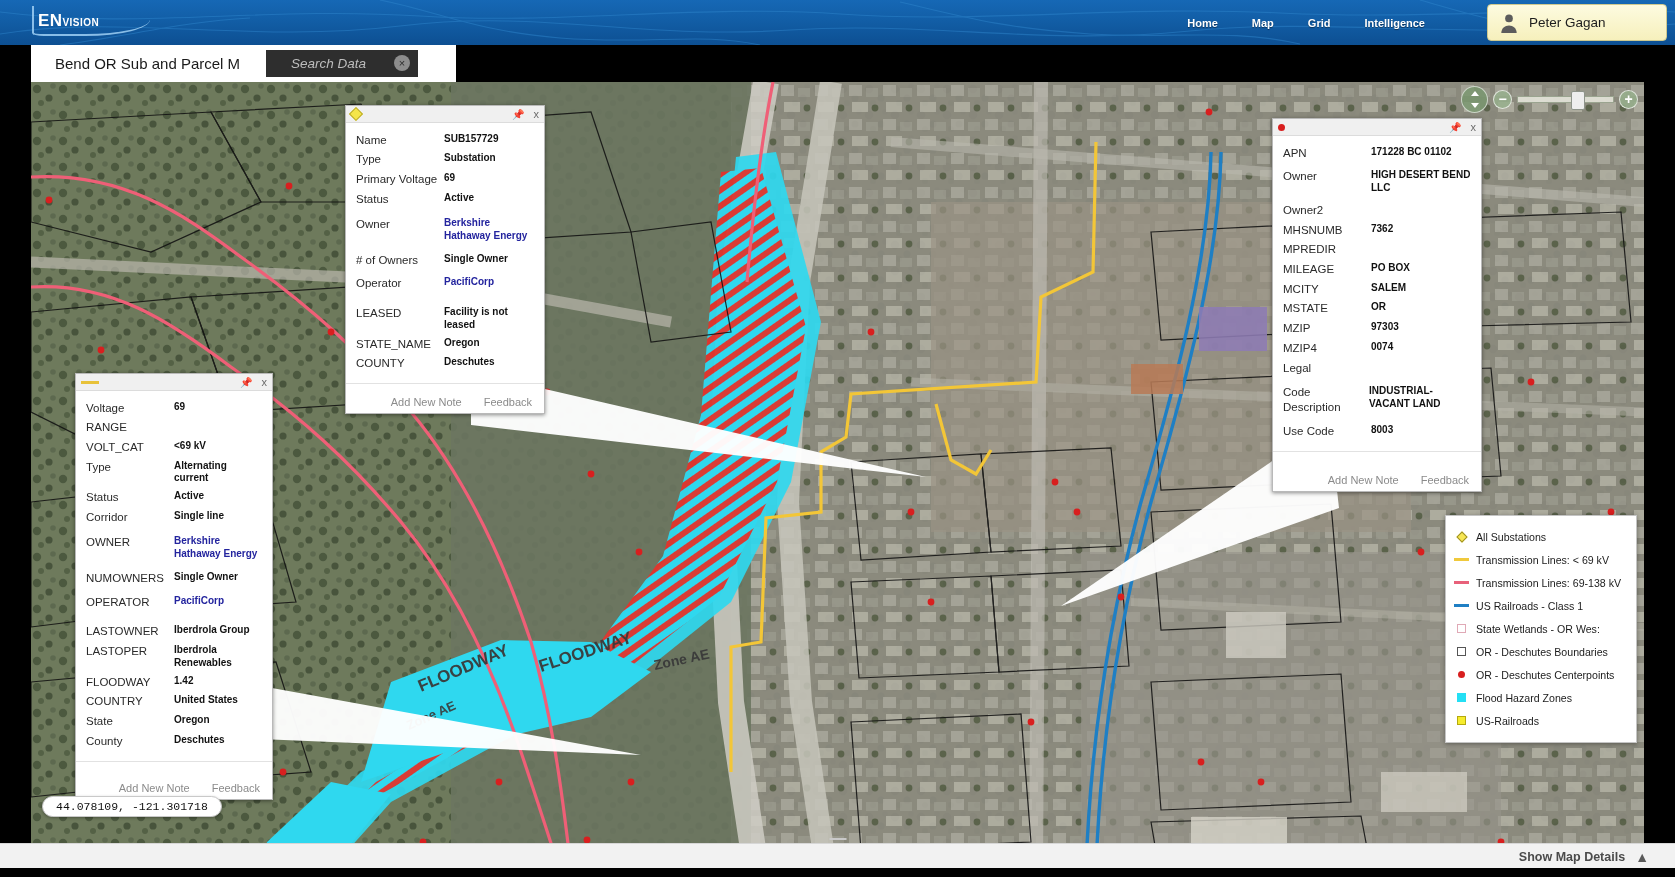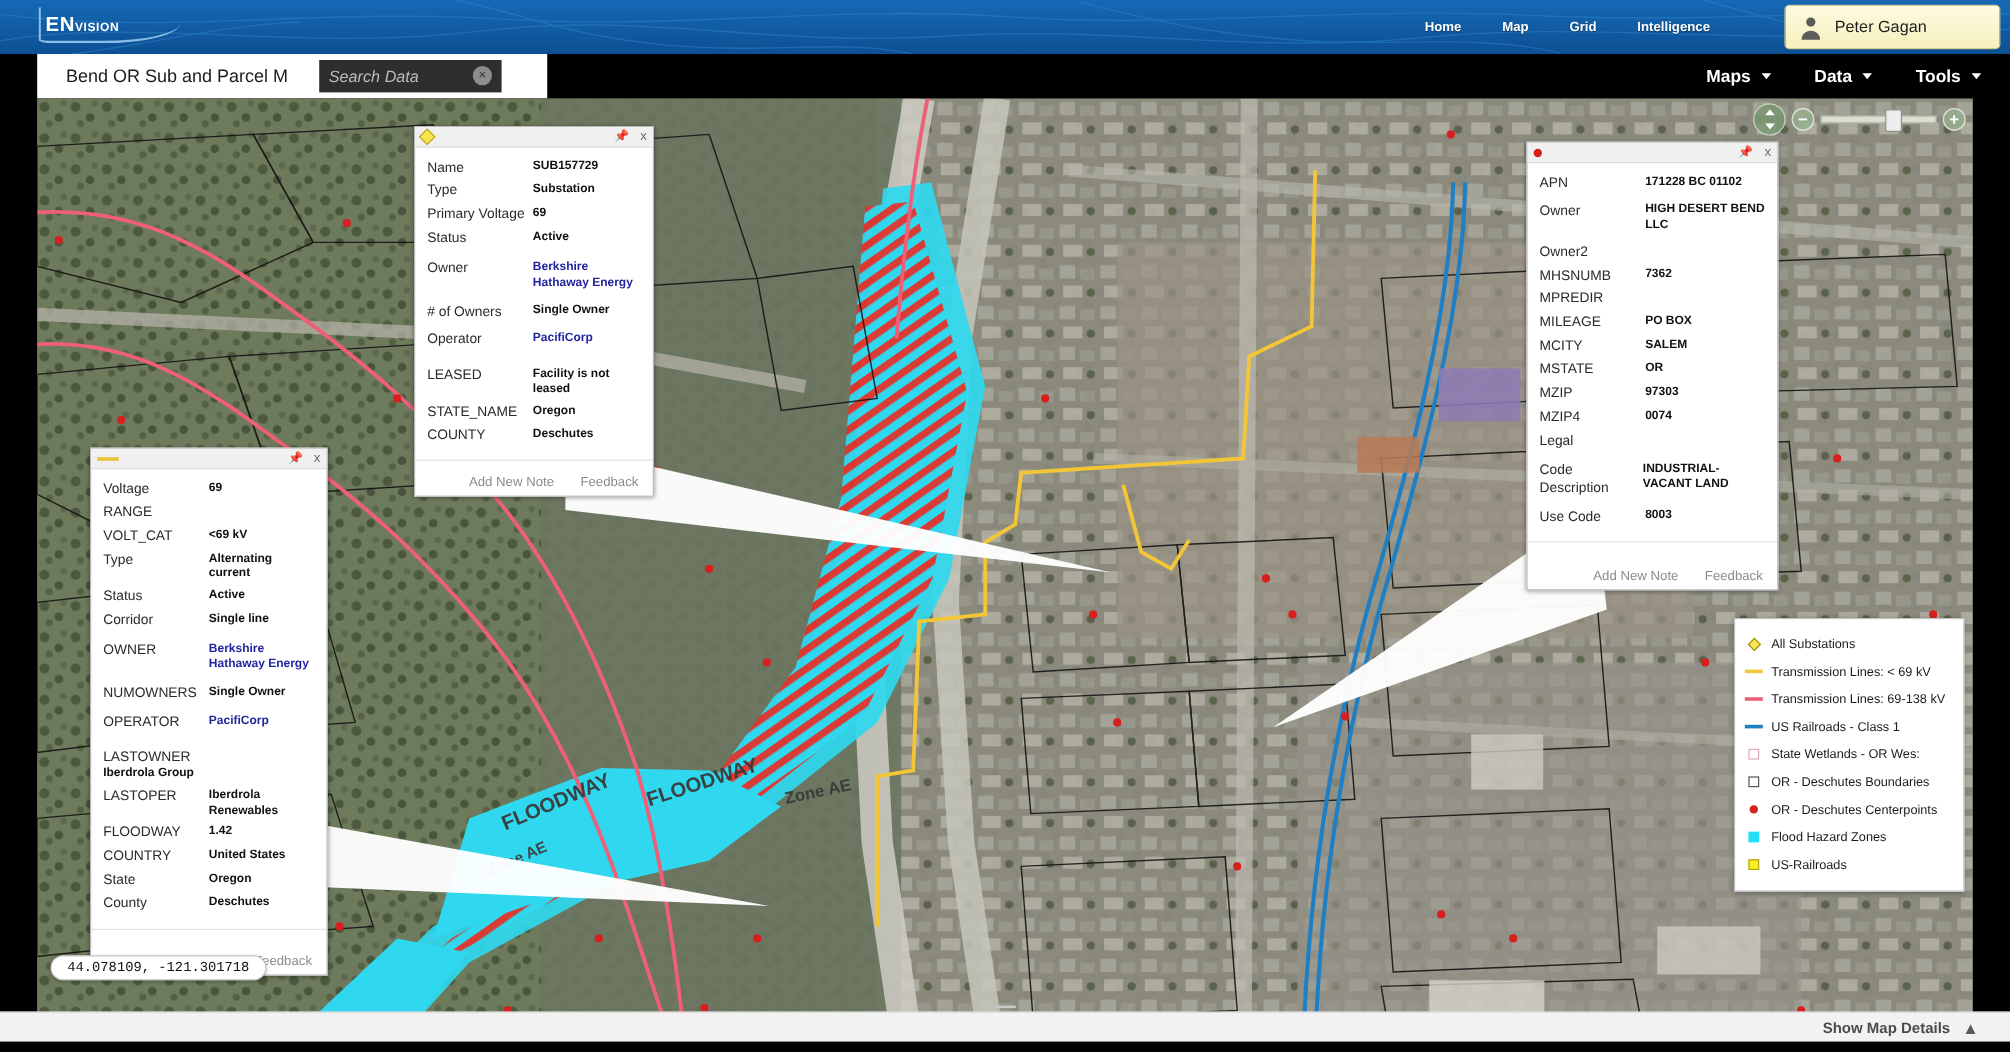--- a/index.html
+++ b/index.html
@@ -47,21 +47,21 @@
   .maptitle { font-size:15px; color:#1a1a1a; white-space:nowrap; overflow:hidden;
               width:210px; flex:none; }
   .savebtn {
     margin-left:4px; background:#1061b5; color:#fff; font-size:11.5px; font-weight:bold;
     border:2px solid #5b9ad8; border-radius:3px; padding:3px 9px; cursor:pointer;
     line-height:1.1;
   }
   .searchwrap { position:absolute; left:266px; top:48px; height:30px; display:flex; align-items:center; }
   .searchfield {
     width:152px; height:27px; background:#2e2e2e; border:none; color:#cfcfcf;
-    font-size:13.5px; font-style:italic; padding:0 8px; font-family:"Liberation Sans",sans-serif;
+    font-size:13.5px; font-style:italic; padding:0 25px; font-family:"Liberation Sans",sans-serif;
   }
   .searchfield::placeholder { color:#bdbdbd; font-style:italic; opacity:1; }
   .clearbtn {
     width:16px; height:16px; border-radius:50%; background:#8d8d8d; color:#2e2e2e;
     font-size:11px; line-height:16px; text-align:center; margin-left:-24px; cursor:pointer;
     font-family:"Liberation Sans",sans-serif;
   }
   .searchicon { margin-left:14px; cursor:pointer; }
   .rightmenu { position:absolute; right:24px; top:45px; height:37px; display:flex; align-items:center; gap:36px; }
   .rightmenu .mi { color:#fff; font-size:14.5px; font-weight:bold; display:flex; align-items:center; gap:9px; cursor:pointer; }
@@ -211,34 +211,20 @@
 
   <div class="searchwrap">
     <input class="searchfield" type="text" placeholder="Search Data" style="">
     <div class="clearbtn">×</div>
     <svg class="searchicon" width="19" height="19" viewBox="0 0 20 20">
       <circle cx="8.4" cy="8.4" r="5.6" fill="none" stroke="#ffffff" stroke-width="2.1"></circle>
       <line x1="12.6" y1="12.6" x2="18.4" y2="18.6" stroke="#ffffff" stroke-width="2.4" stroke-linecap="round"></line>
     </svg>
   </div>
 
-  <div class="rightmenu">
-    <div class="mi">
-      <span>Maps</span>
-      <i class="caret"></i>
-    </div>
-    <div class="mi">
-      <span>Data</span>
-      <i class="caret"></i>
-    </div>
-    <div class="mi">
-      <span>Tools</span>
-      <i class="caret"></i>
-    </div>
-  </div>
 
   <div class="sidestrip-l"></div>
   <div class="sidestrip-r"></div>
 
   <div class="map">
     <svg class="mapimg" viewBox="0 0 1613 787" preserveAspectRatio="none">
       <defs>
         <pattern id="veg" width="26" height="26" patternUnits="userSpaceOnUse">
           <rect width="26" height="26" fill="#6e7a5c"></rect>
           <circle cx="6" cy="7" r="4.2" fill="#46533a" opacity=".85"></circle>
@@ -484,21 +470,21 @@
           <span class="pval link">Berkshire Hathaway Energy</span>
         </div>
       <div class="prow">
           <span class="pkey">NUMOWNERS</span>
           <span class="pval">Single Owner</span>
         </div>
       <div class="prow" style="padding:6px 0;">
           <span class="pkey">OPERATOR</span>
           <span class="pval link">PacifiCorp</span>
         </div>
-      <div class="prow" style="padding-top:9px;flex-direction:column;">
+      <div class="prow" style="padding-top:9px;">
           <span class="pkey">LASTOWNER</span>
           <span class="pval">Iberdrola Group</span>
         </div>
       <div class="prow">
           <span class="pkey">LASTOPER</span>
           <span class="pval">Iberdrola Renewables</span>
         </div>
       <div class="prow">
           <span class="pkey">FLOODWAY</span>
           <span class="pval">1.42</span>

